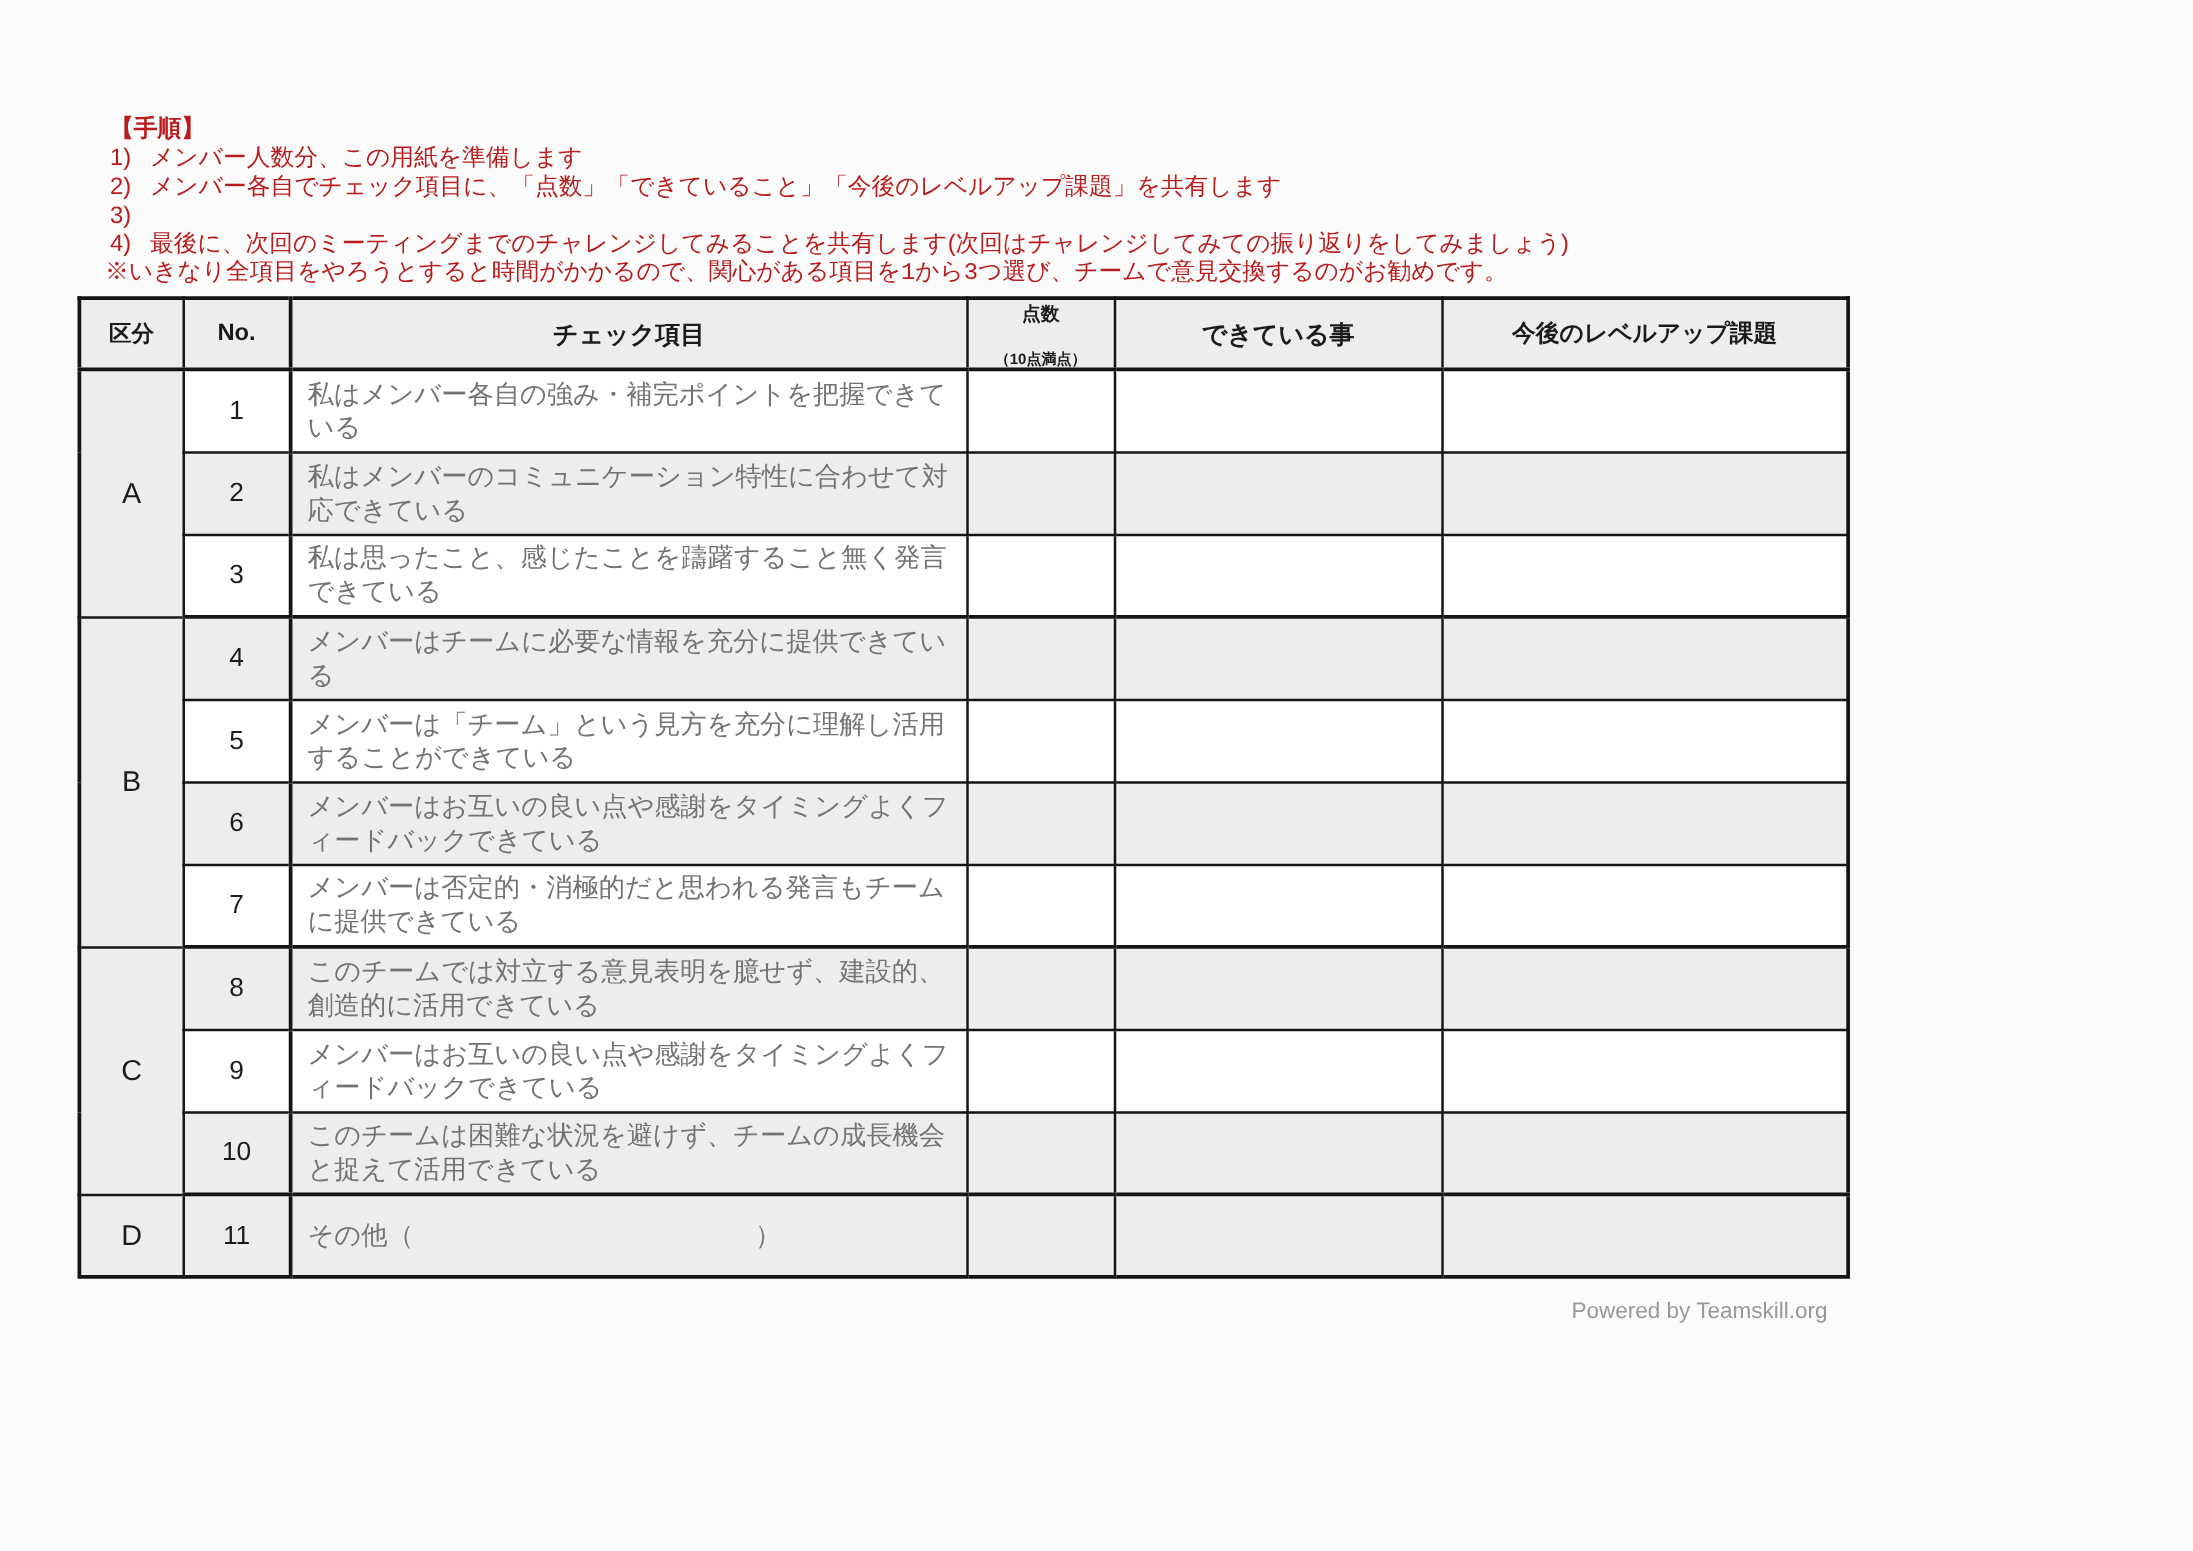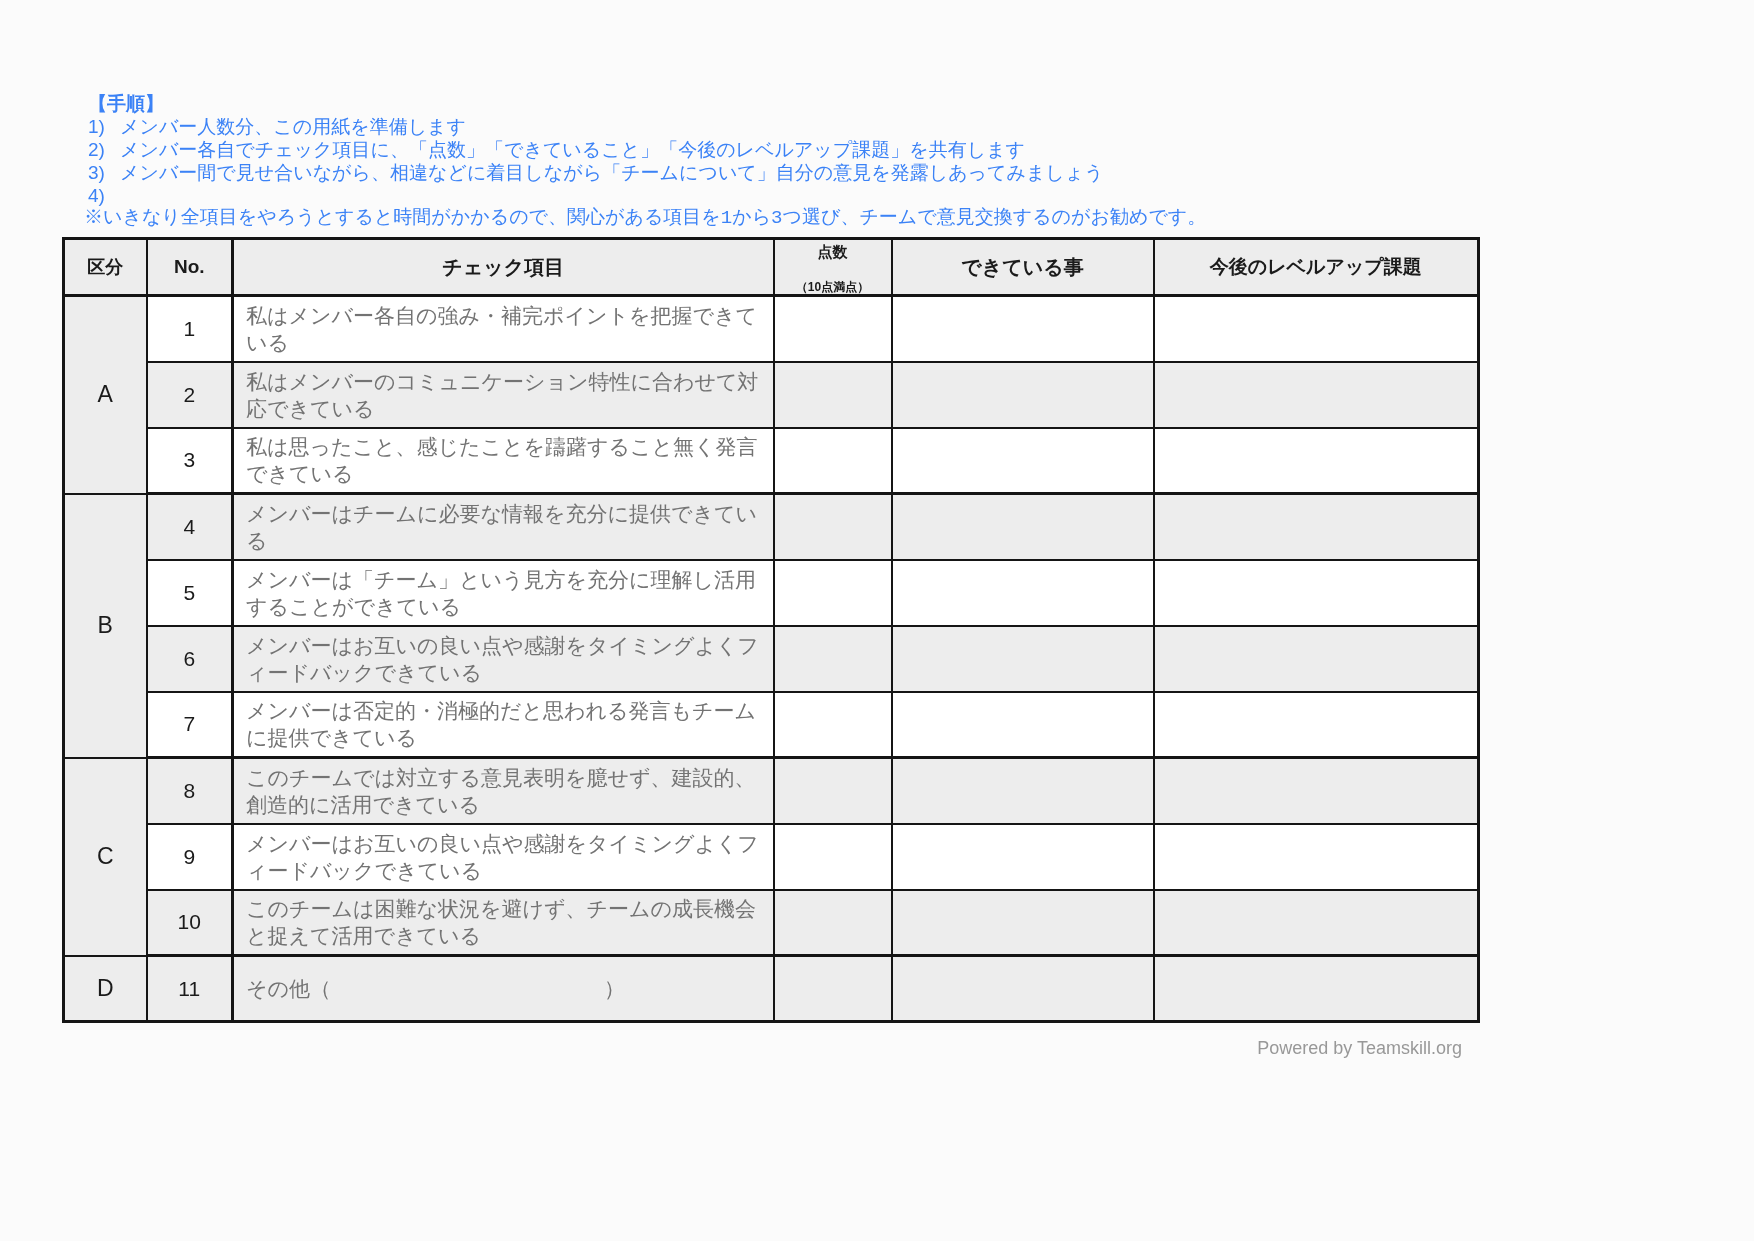--- a/index.html
+++ b/index.html
@@ -28,21 +28,21 @@
   }
 
   
   .instructions {
     position: absolute;
     left: 88px;
     top: 92px;
     width: 1600px;
     font-size: 19px;
     line-height: 23px;
-    color: #3b82f6;
+    color: #b91c1c;
   }
   .instr-heading { font-weight: 600; }
   .step { display: flex; white-space: nowrap; }
   .step-num { width: 32px; flex: 0 0 32px; }
   .step-text { white-space: nowrap; }
   .instr-note { margin-left: -4px; white-space: nowrap; font-family: Liberation Mono, monospace; }
 
   
   .checklist {
     position: absolute;
@@ -120,24 +120,24 @@
         <div class="step">
           <span class="step-num">1)</span>
           <span class="step-text">メンバー人数分、この用紙を準備します</span>
         </div>
         <div class="step">
           <span class="step-num">2)</span>
           <span class="step-text">メンバー各自でチェック項目に、「点数」「できていること」「今後のレベルアップ課題」を共有します</span>
         </div>
         <div class="step">
           <span class="step-num">3)</span>
-          <span class="step-text">メンバー間で見せ合いながら、相違などに着目しながら「チームについて」自分の意見を発露しあってみましょう</span>
         </div>
         <div class="step">
           <span class="step-num">4)</span>
+          <span class="step-text">最後に、次回のミーティングまでのチャレンジしてみることを共有します(次回はチャレンジしてみての振り返りをしてみましょう)</span>
         </div>
       </div>
     <div class="instr-note">※いきなり全項目をやろうとすると時間がかかるので、関心がある項目を1から3つ選び、チームで意見交換するのがお勧めです。</div>
   </div>
 
   <table class="checklist">
     <colgroup>
       <col style="width:83px">
       <col style="width:86px">
       <col style="width:541px">

